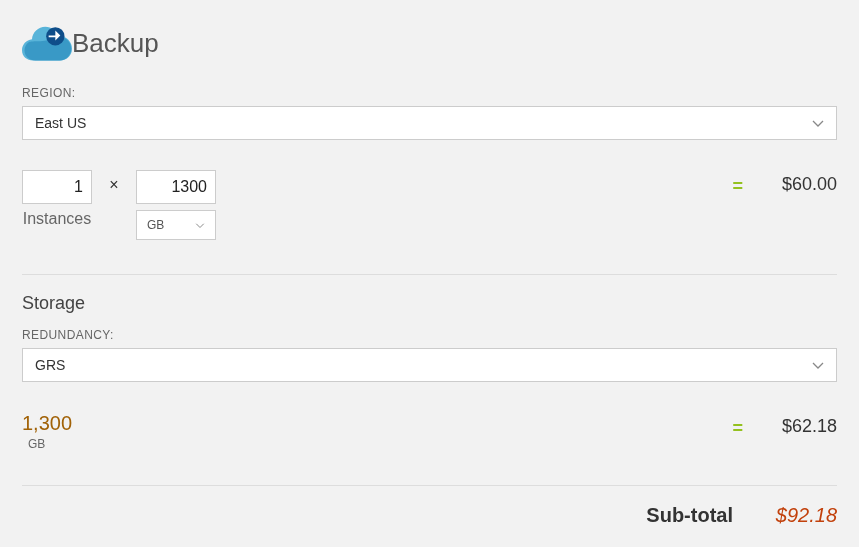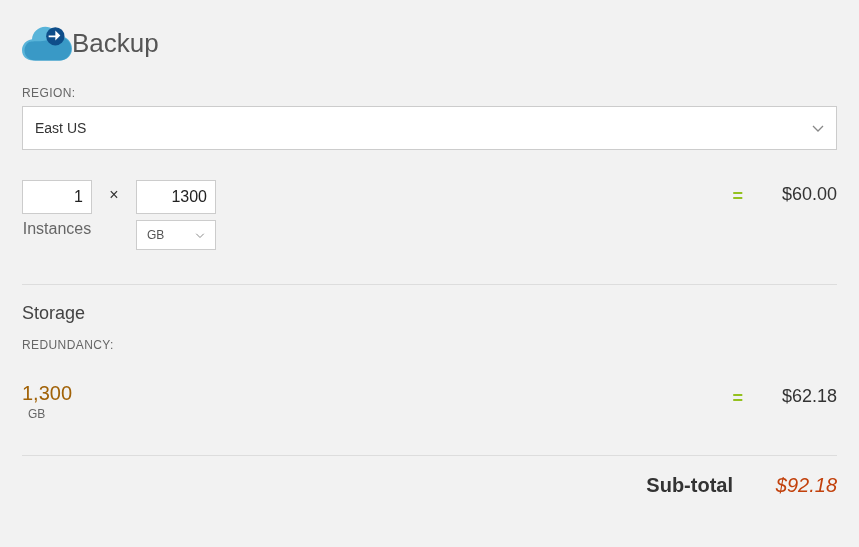--- a/index.html
+++ b/index.html
@@ -28,21 +28,21 @@
   .field-label {
     font-size: 12px;
     letter-spacing: 0.4px;
     color: #666;
     margin-bottom: 6px;
     text-transform: uppercase;
   }
   .select-box {
     background: #fff;
     border: 1px solid #ccc;
-    height: 44px;
+    height: 34px;
     display: flex;
     align-items: center;
     justify-content: space-between;
     padding: 0 12px;
     font-size: 14px;
     color: #333;
     cursor: pointer;
   }
   .chev { color: #888; }
   .row-calc {
@@ -199,20 +199,28 @@
       </div>
     </div>
     <div class="equals">=</div>
     <div class="price">$60.00</div>
   </div>
 
   <hr class="hr">
 
   <div class="section-title">Storage</div>
   <div class="field-label">Redundancy:</div>
+  <div class="select-box">
+    <span>GRS</span>
+    <span class="chev">
+      <svg width="12" height="8" viewBox="0 0 12 8">
+          <path d="M1 1l5 5 5-5" stroke="#888" stroke-width="1.3" fill="none"></path>
+        </svg>
+    </span>
+  </div>
 
   <div class="summary-row">
     <div>
       <div class="summary-val">1,300</div>
       <div class="summary-unit">GB</div>
     </div>
     <div class="equals">=</div>
     <div class="price">$62.18</div>
   </div>
 

